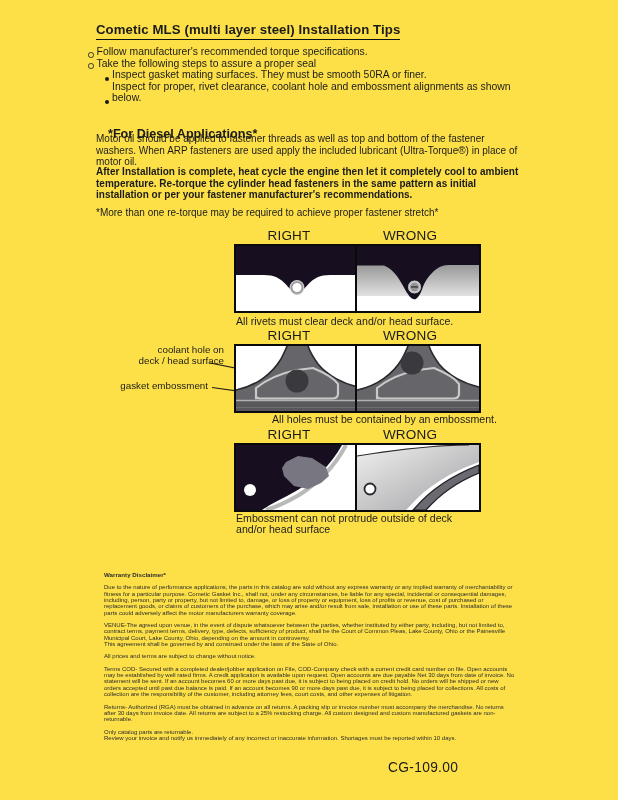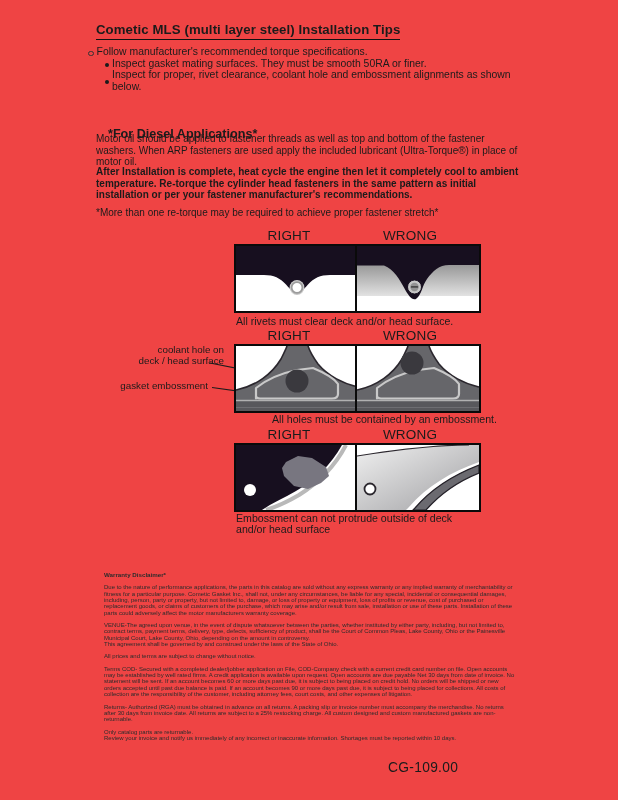--- a/index.html
+++ b/index.html
@@ -1,22 +1,22 @@
 <!DOCTYPE html>
 <html><head>
 <meta charset="utf-8">
 <style>
   html,body{margin:0;padding:0;background:#ffffff;}
-  .page{position:relative;width:618px;height:800px;background:#ef4444;overflow:hidden;
+  .page{position:relative;width:618px;height:800px;background:#fde047;overflow:hidden;
         font-family:"Liberation Sans","DejaVu Sans",sans-serif;color:#1b1b1b;}
   .abs{position:absolute;}
   .title{font-size:13.2px;font-weight:bold;margin:0;display:inline-block;
          border-bottom:1.6px solid #111;padding-bottom:1.5px;letter-spacing:.1px;}
   .body-text{font-size:10px;line-height:11.6px;}
-  .brow{display:flex;align-items:center;font-size:10.4px;line-height:11.5px;}
+  .brow{display:flex;align-items:flex-end;font-size:10.4px;line-height:11.5px;}
   .oc{flex:0 0 auto;width:3.6px;height:3.6px;border:1px solid #333;border-radius:50%;
       margin:3.4px 3px 0 0;}
   .fb{flex:0 0 auto;width:4px;height:4px;background:#1b1b1b;border-radius:50%;
       margin:3.4px 3px 0 0;}
   .sub{padding-left:17px;}
   .h2{font-size:12.6px;font-weight:bold;margin:12px;}
   .para{margin:0;width:424px;}
   .pair{display:flex;gap:11px;}
   .dcol{width:110px;}
   .dlabel{text-align:center;font-size:13.5px;line-height:14px;margin-bottom:1px;letter-spacing:.2px;}
@@ -36,20 +36,24 @@
 
 <div class="page">
 
   <h1 class="abs title" style="left:96px;top:22px;">Cometic MLS (multi layer steel) Installation Tips</h1>
 
   <div class="abs" style="left:88px;top:46px;width:440px;">
     <div class="brow">
       <span class="oc"></span>
       <span>Follow manufacturer's recommended torque specifications.</span>
     </div>
+    <div class="brow">
+      <span class="oc"></span>
+      <span>Take the following steps to assure a proper seal</span>
+    </div>
     <div class="brow sub">
       <span class="fb"></span>
       <span>Inspect gasket mating surfaces.  They must be smooth 50RA or finer.</span>
     </div>
     <div class="brow sub">
       <span class="fb"></span>
       <span>Inspect for proper, rivet clearance, coolant hole and embossment alignments as shown below.</span>
     </div>
   </div>
 

